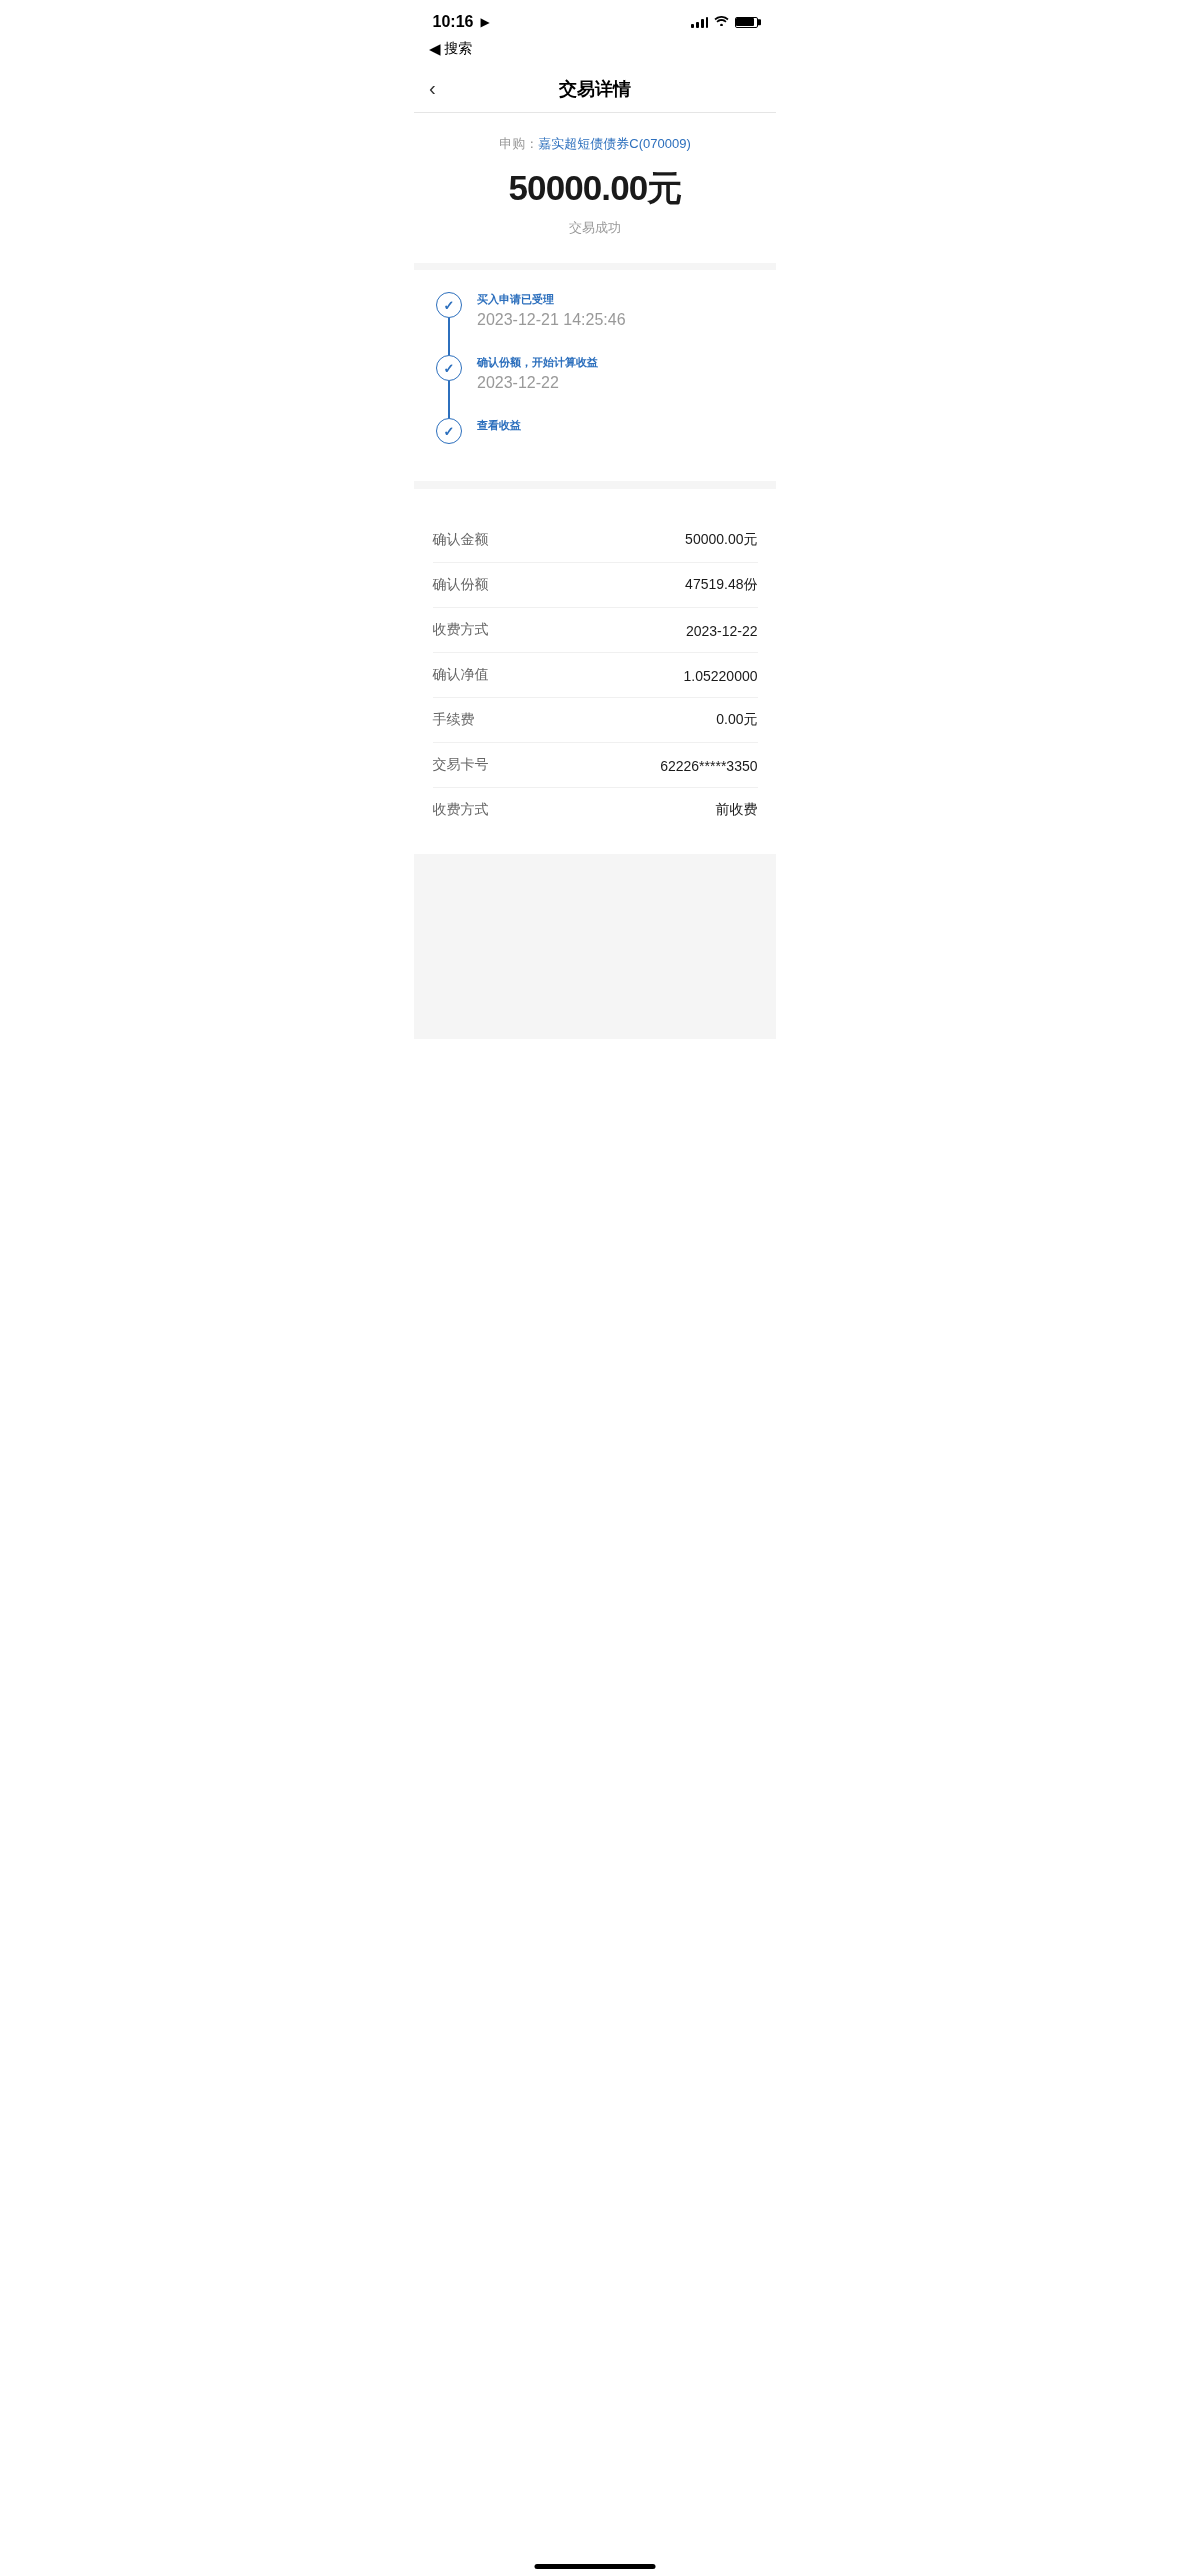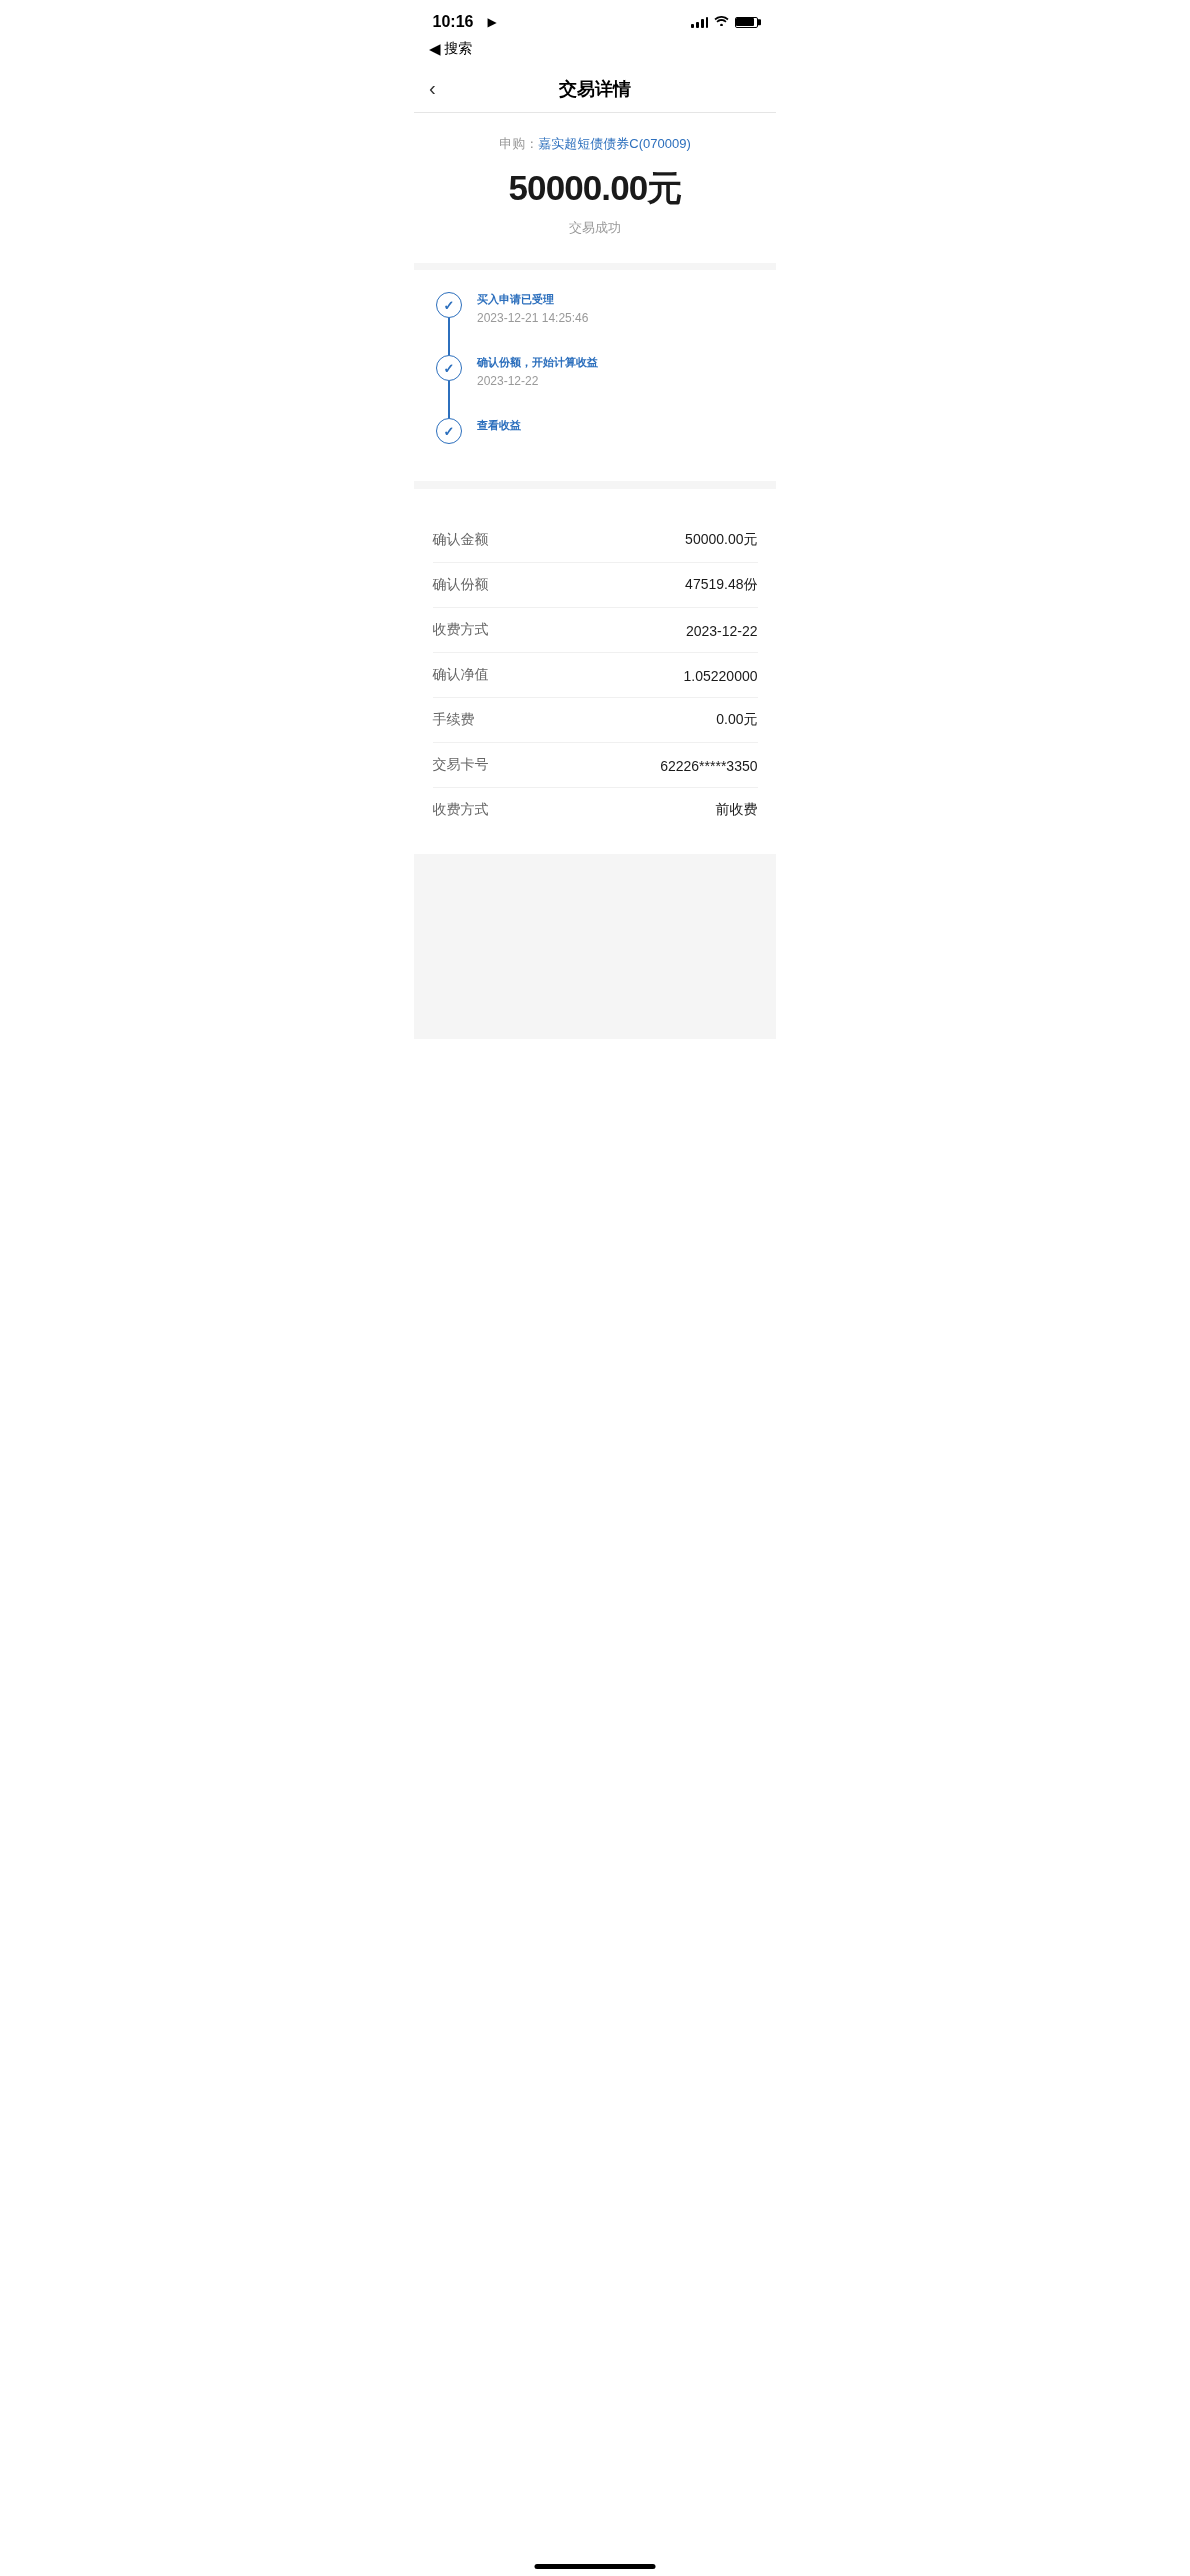--- a/index.html
+++ b/index.html
@@ -176,21 +176,21 @@
       flex: 1;
       padding-bottom: 22px;
     }
     .timeline-title {
       font-size: 11px;
       font-weight: 600;
       color: #2c6fbd;
       margin-bottom: 3.7px;
     }
     .timeline-date {
-      font-size: 12px;
+      font-size: 16px;
       color: #999;
     }
 
     
     .details-section {
       background: #fff;
       padding: 22px 18.5px;
       margin-top: 7.4px;
     }
     .detail-row {
@@ -228,21 +228,21 @@
       width: 121px;
       height: 4.6px;
       background: #000;
       border-radius: 2.8px;
     }
   </style>
 </head>
 <body>
 
 <div class="status-bar">
-  <div style="display:flex; align-items:center; gap:14px;">
+  <div style="display:flex; align-items:center; gap:7px;">
     <span class="status-time">10:16</span>
     <span style="font-size:12px; color:#000;">▶</span>
   </div>
   <div class="status-icons">
     <div class="signal-bars">
       <div class="signal-bar" style="height:3.7px;"></div>
       <div class="signal-bar" style="height:5.6px;"></div>
       <div class="signal-bar" style="height:8.3px;"></div>
       <div class="signal-bar" style="height:11px;"></div>
     </div>

